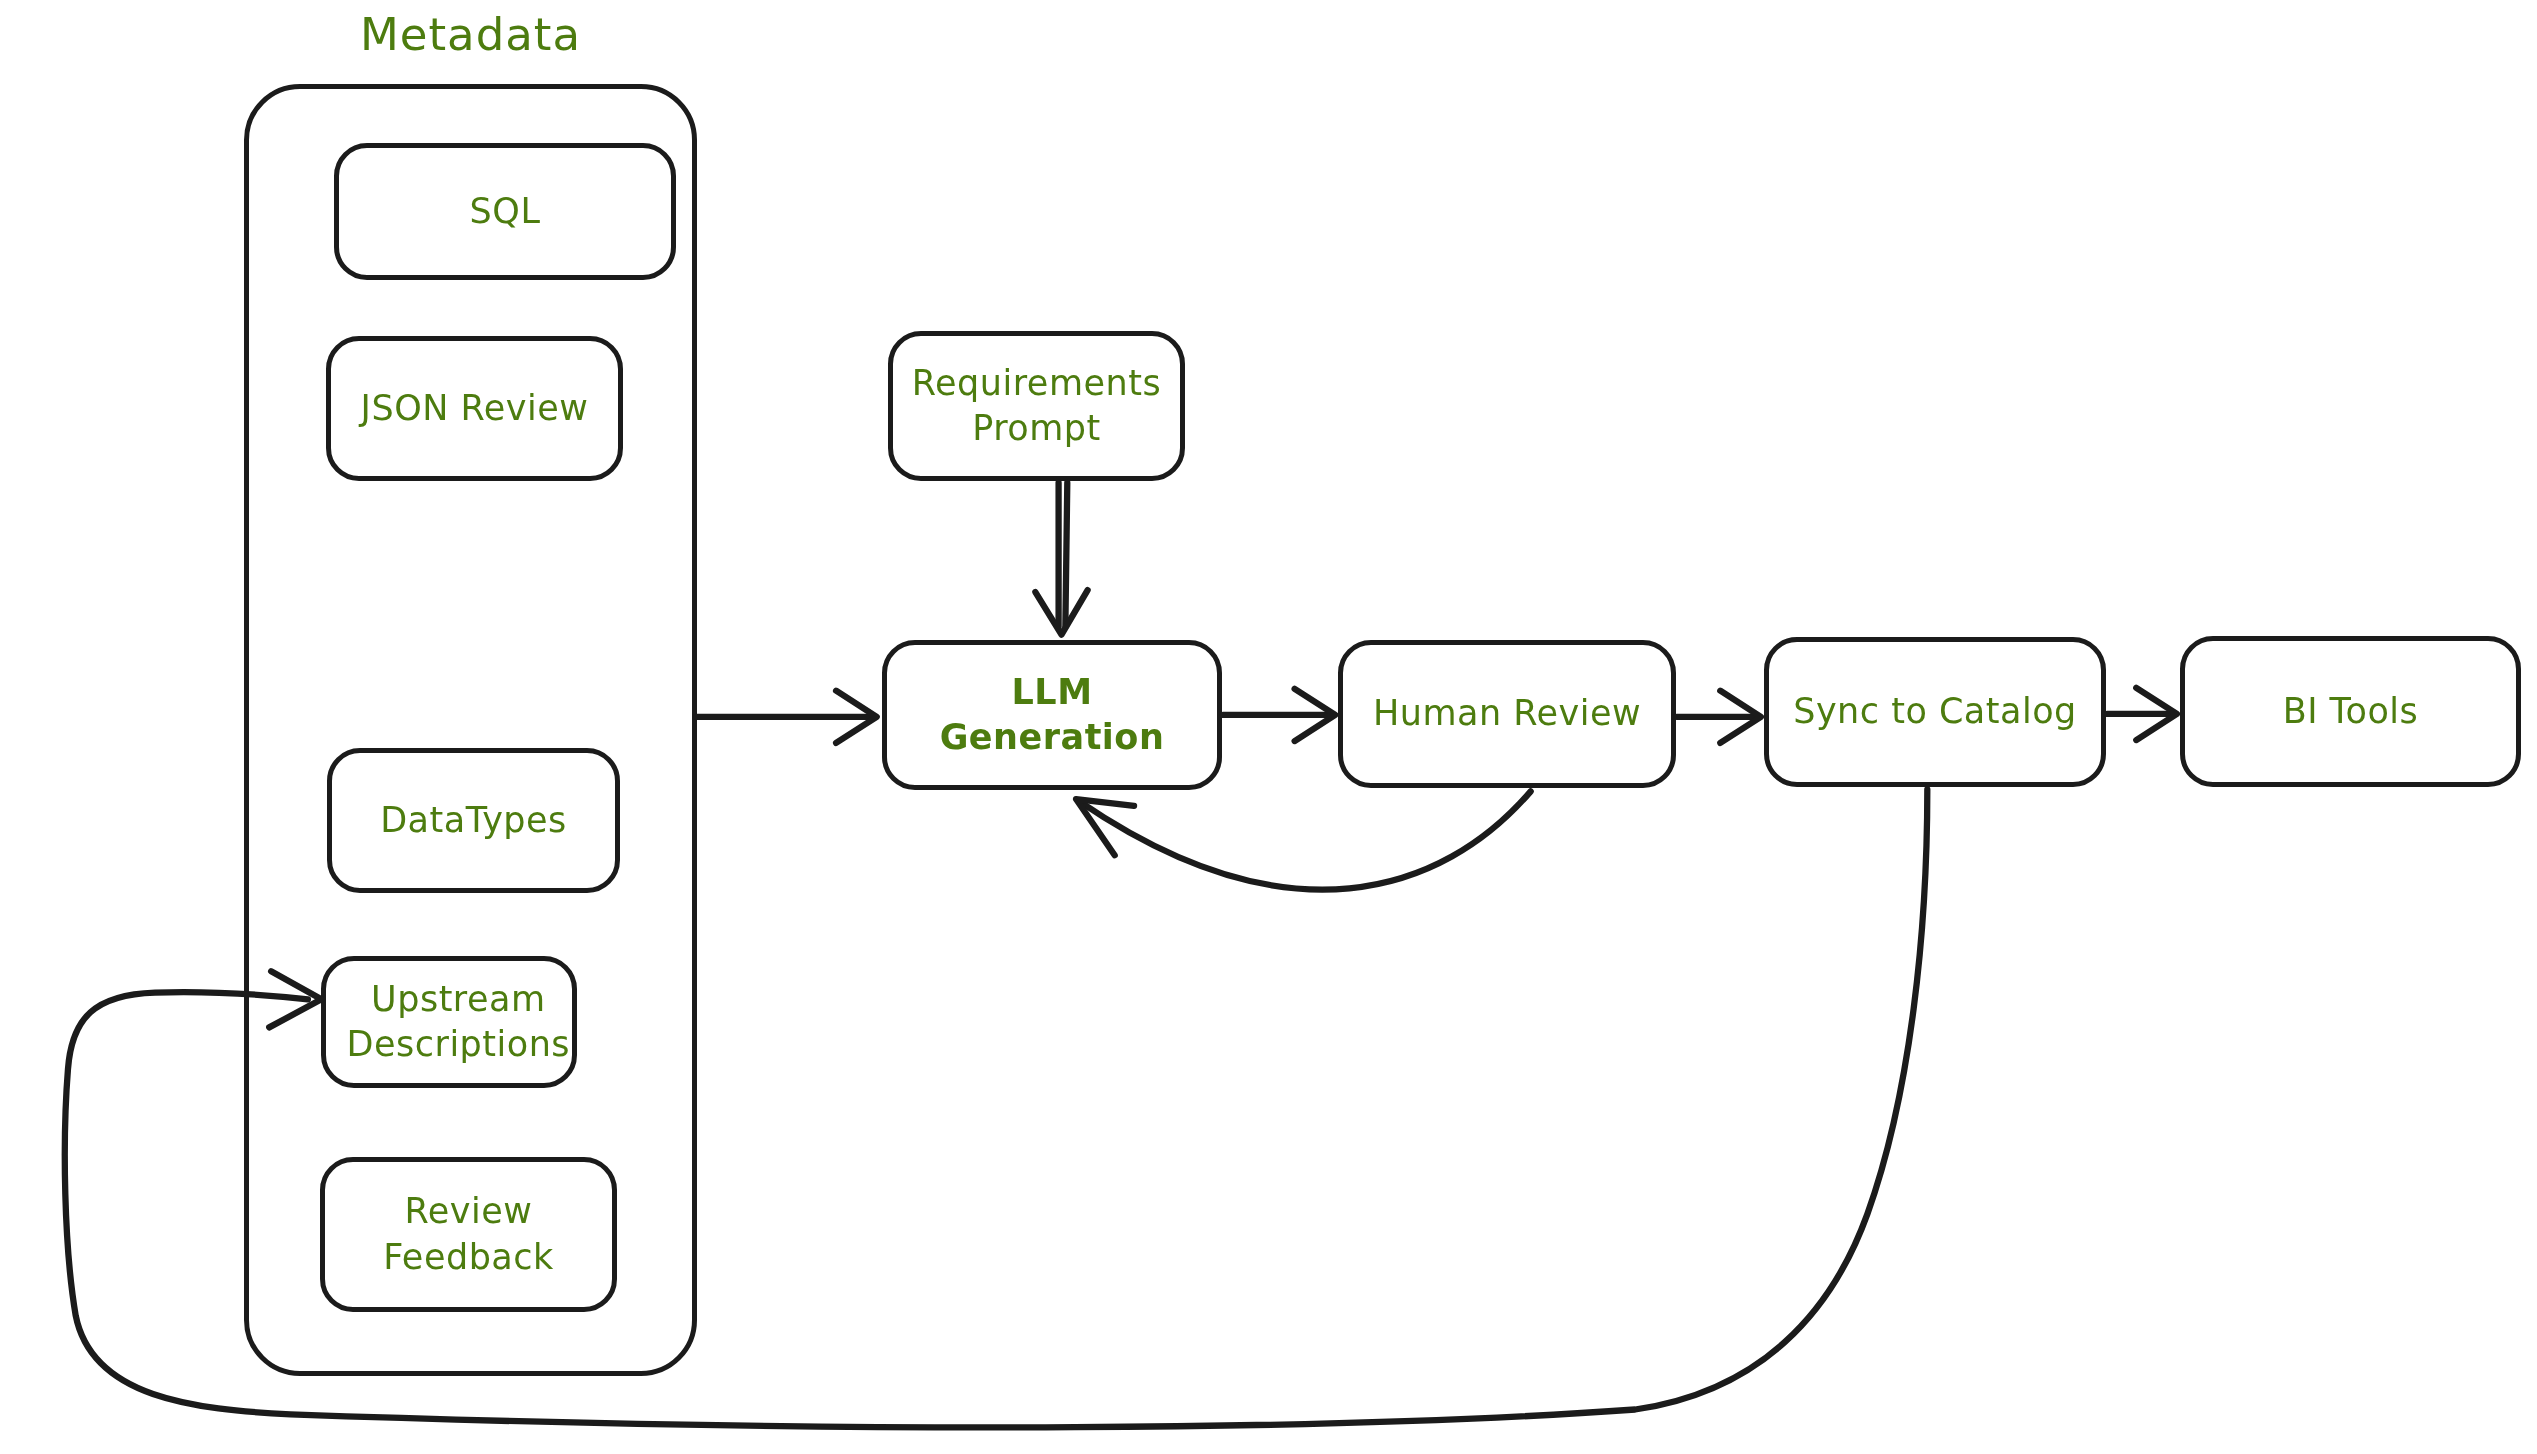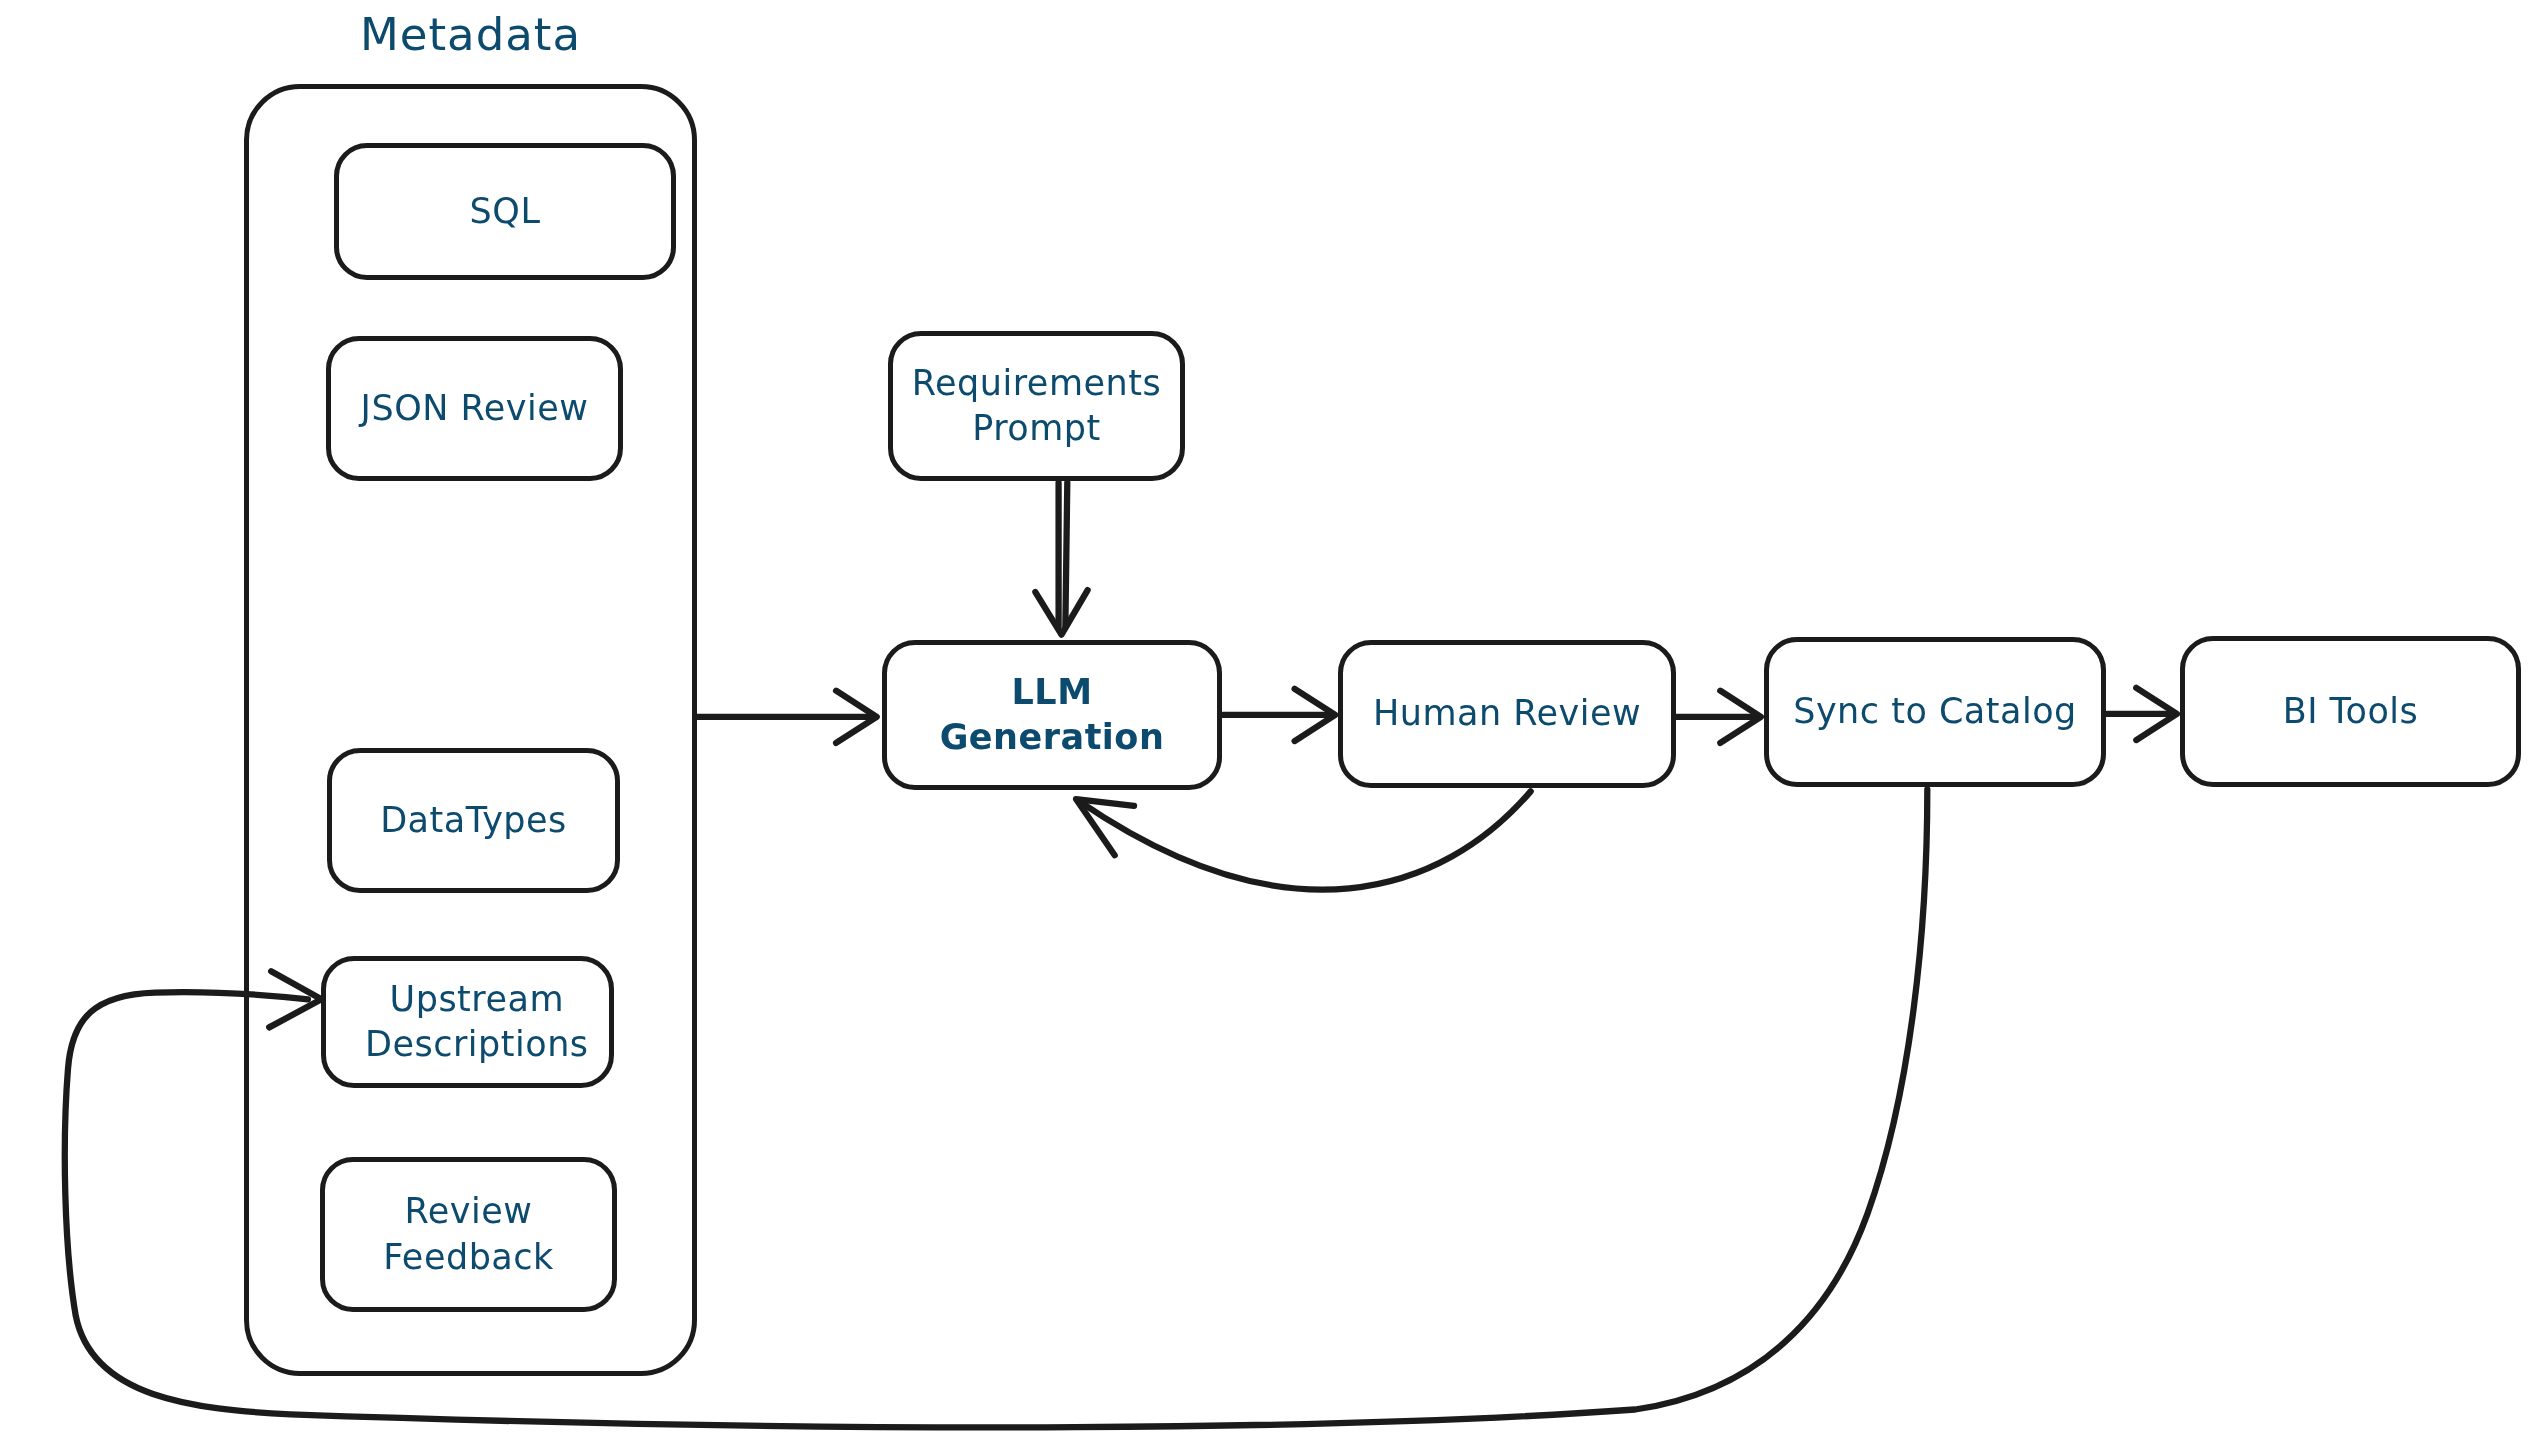--- a/index.html
+++ b/index.html
@@ -6,21 +6,21 @@
     margin: 0;
     padding: 0;
     background: #ffffff;
   }
   #stage {
     position: relative;
     width: 2538px;
     height: 1454px;
     background: #ffffff;
     font-family: "DejaVu Sans", sans-serif;
-    color: #0c4a6e;
+    color: #4d7c0f;
     overflow: hidden;
   }
   .node {
     position: absolute;
     box-sizing: border-box;
     border: 5.3px solid #1b1b1b;
     border-radius: 33px;
     background: #ffffff;
     display: flex;
     align-items: center;
@@ -75,21 +75,21 @@
 
   <div class="node" style="left:326px; top:336px; width:297px; height:145px;">
     <span>JSON Review</span>
   </div>
 
 
   <div class="node" style="left:327px; top:748px; width:293px; height:145px;">
     <span>DataTypes</span>
   </div>
 
-  <div class="node" style="left:321px; top:956px; width:293px; height:132px;padding-left:36px;">
+  <div class="node" style="left:321px; top:956px; width:256px; height:132px;padding-left:36px;">
     <span>Upstream Descriptions</span>
   </div>
 
   <div class="node" style="left:320px; top:1157px; width:297px; height:155px;">
     <span>Review Feedback</span>
   </div>
 
   <div class="node" style="left:888px; top:331px; width:297px; height:150px;">
     <span>Requirements Prompt</span>
   </div>

